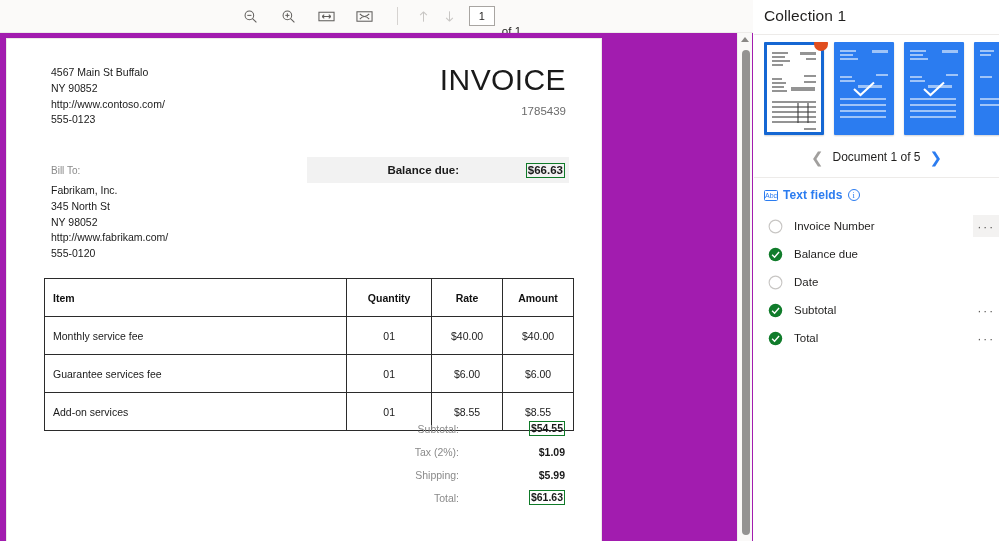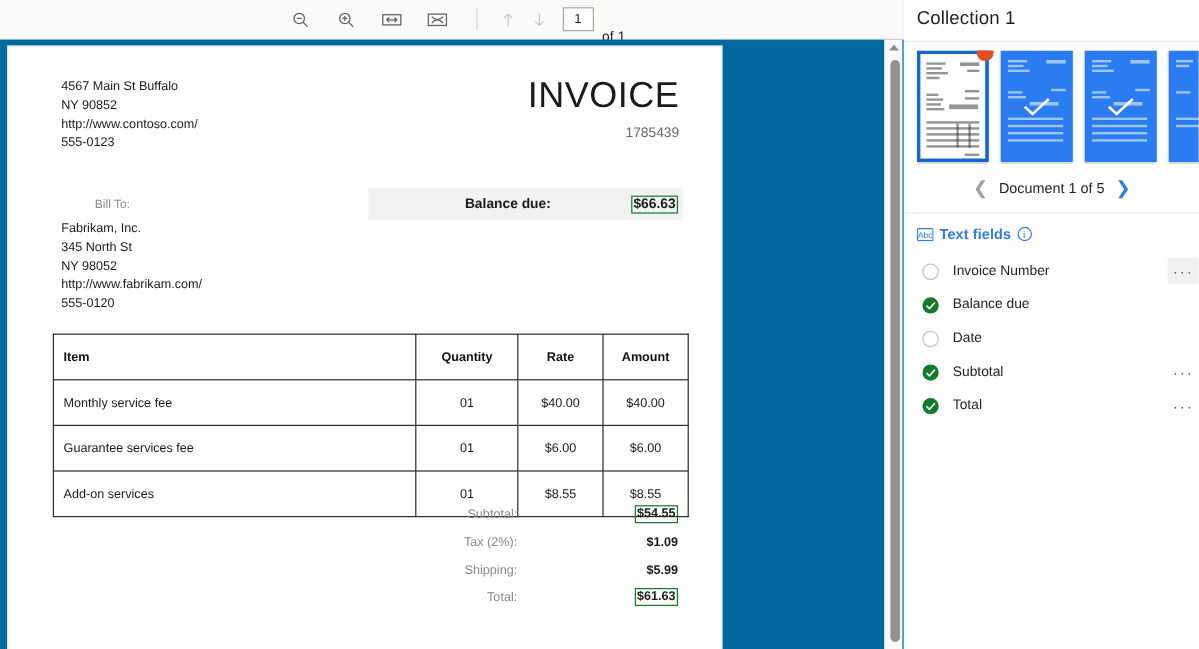--- a/index.html
+++ b/index.html
@@ -41,37 +41,37 @@
     font-family: "Liberation Sans", sans-serif; font-size: 11px; color: #201f1e;
     text-align: center; margin-left: 6px; padding: 0;
   }
   .page-of {
     font-size: 11.5px; color: #201f1e; margin-left: 7px; letter-spacing: .1px; margin-top: 29px;
   }
 
   
   .canvas-area {
     position: absolute; left: 0; top: 33px; width: 753px; height: 508px;
-    background: #0369a1; overflow: hidden;
+    background: #a21caf; overflow: hidden;
   }
   .doc-page {
     position: absolute; left: 6px; top: 5px; width: 596px; height: 620px;
     background: #ffffff; border: 1px solid #eceae8;
     box-shadow: 0 0 1px rgba(0,0,0,.10);
   }
   .doc-inner { position: relative; width: 100%; height: 100%; }
 
   .addr {
     position: absolute; left: 44px; top: 26px;
     font-size: 10.5px; line-height: 15.8px; color: #1a1a1a;
     white-space: pre-line;
   }
   .billto-label {
     position: absolute; left: 44px; top: 126px;
-    font-size: 10px; color: #8a8a8a; margin-left: 28px;
+    font-size: 10px; color: #8a8a8a;
   }
   .billto {
     position: absolute; left: 44px; top: 144px;
     font-size: 10.5px; line-height: 15.8px; color: #1a1a1a;
     white-space: pre-line;
   }
   .inv-title {
     position: absolute; right: 35px; top: 24px;
     font-size: 30px; letter-spacing: .4px; color: #1a1a1a; font-weight: 400;
   }
@@ -107,21 +107,21 @@
   .items thead th.c-item { text-align: left; }
   .items th.c-qty, .items th.c-rate, .items th.c-amt { text-align: center; }
   .items td.c-item { text-align: left; color: #1a1a1a; }
   .items td.c-qty, .items td.c-rate, .items td.c-amt { text-align: center; color: #1a1a1a; }
   .items col.w-item { width: 303px; }
   .items col.w-qty  { width: 85px; }
   .items col.w-rate { width: 71px; }
   .items col.w-amt  { width: 71px; }
 
   .totals { position: absolute; left: 300px; top: 378px; width: 262px; }
-  .t-row { display: flex; align-items: center; height: 23px; font-size: 10.5px; gap: 28px; }
+  .t-row { display: flex; align-items: center; height: 23px; font-size: 10.5px; }
   .t-row .tlabel { flex: 1; text-align: right; color: #8a8a8a; padding-right: 18px; }
   .t-row .tval { width: 92px; text-align: right; color: #1a1a1a; font-weight: 700; padding-right: 4px; }
 
   
   .vscroll {
     position: absolute; right: 0; top: 33px; width: 15px; height: 508px;
     background: #faf9f8; border-left: 1px solid #f0eeec;
   }
   .vs-up {
     position: absolute; left: 3px; top: 4px; width: 0; height: 0;

